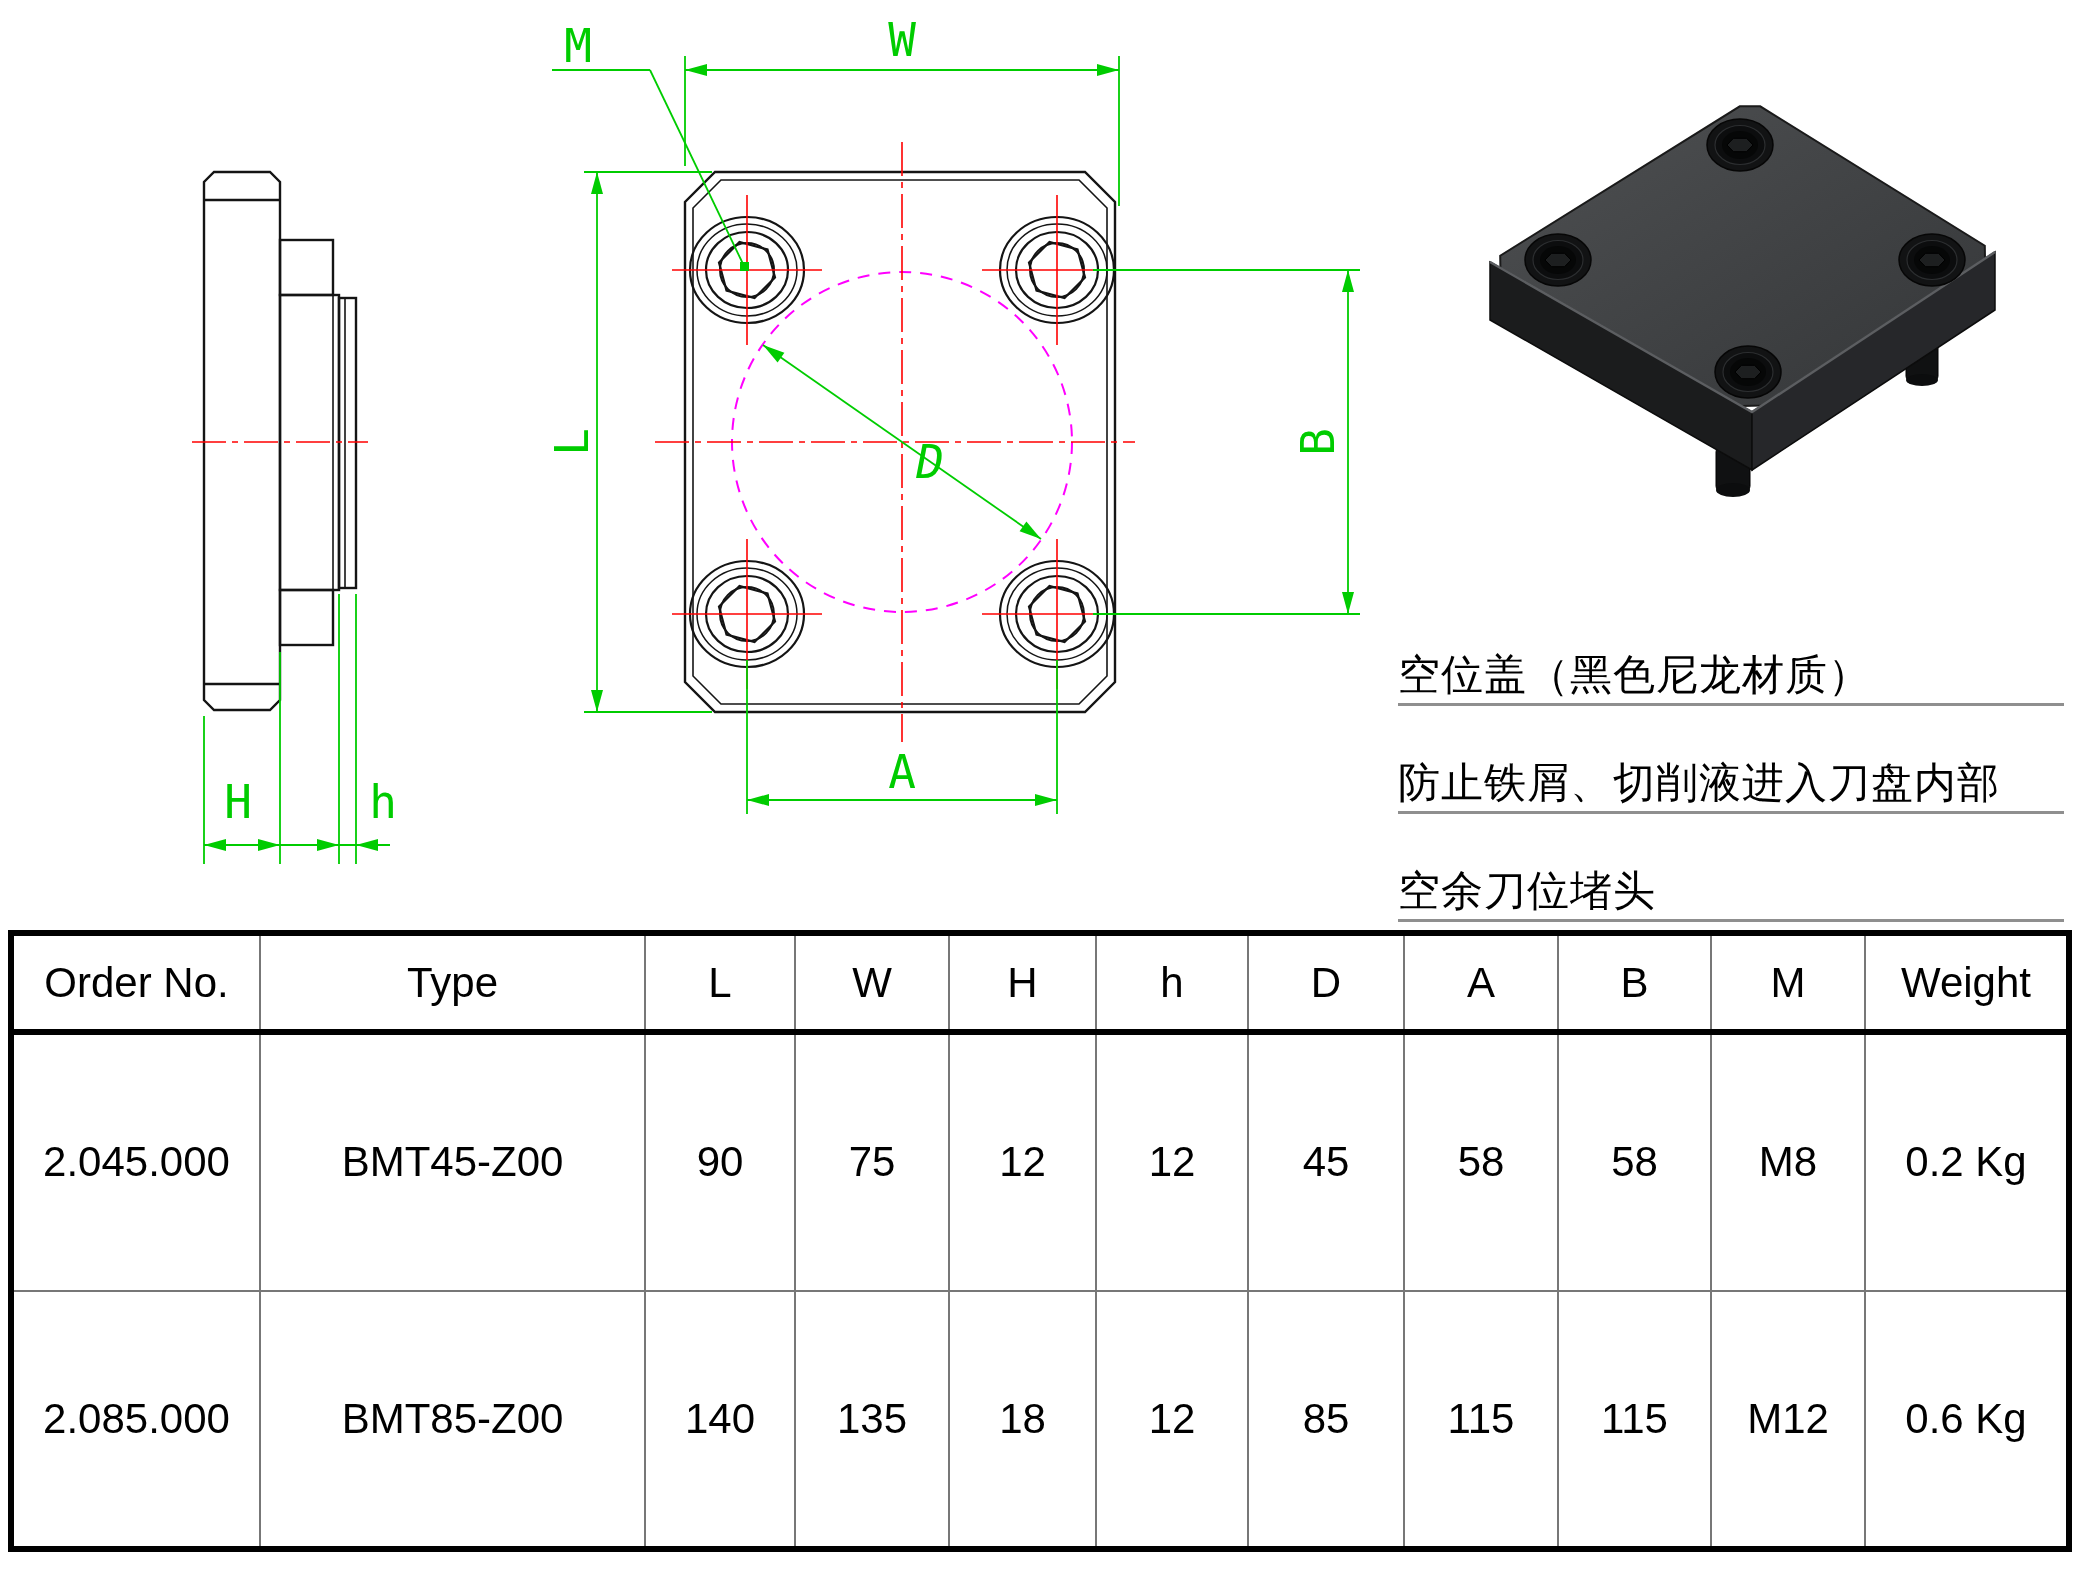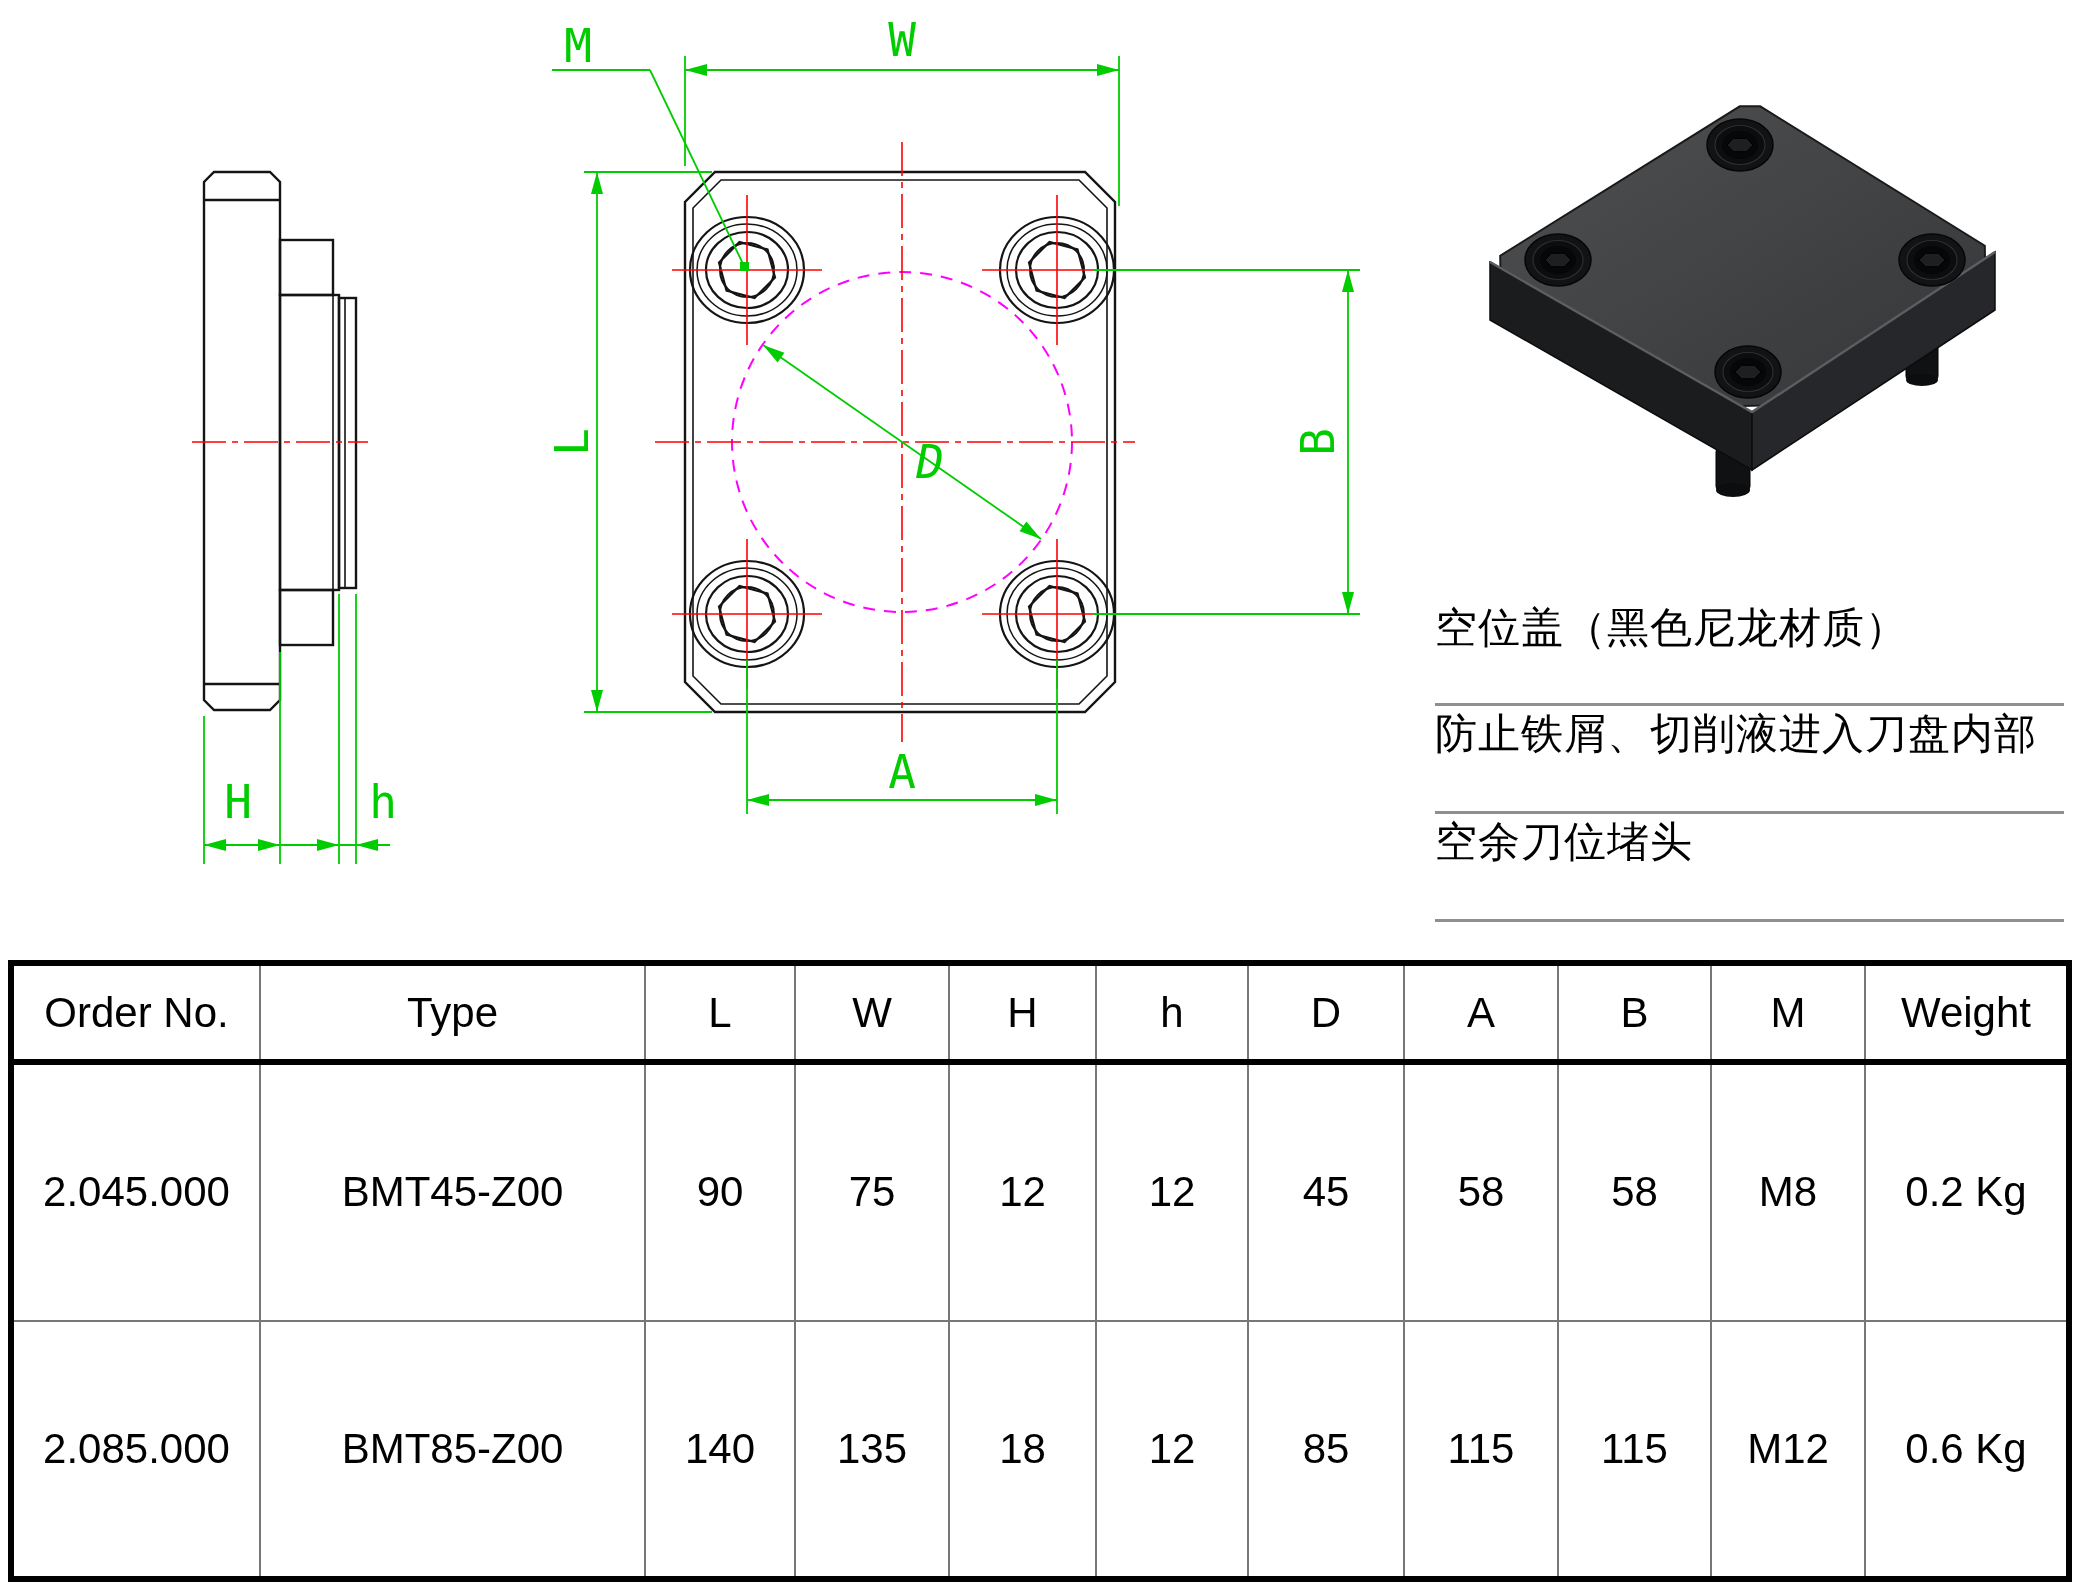--- a/index.html
+++ b/index.html
@@ -4,27 +4,27 @@
 <style>
   html,body{margin:0;padding:0;background:#e8e8e8;}
   .page{
     position:relative;width:2077px;height:1596px;background:#ffffff;
     font-family:"Liberation Sans", sans-serif;overflow:hidden;margin:0 auto;
   }
   .drawing-svg{position:absolute;left:0;top:0;}
   .cad-label{font-family:"DejaVu Sans Mono","Liberation Sans",sans-serif;font-size:46px;fill:#00cc00;}
   .notes{position:absolute;left:1398px;top:600px;width:666px;}
   .note-row{
-    height:105px;display:flex;align-items:flex-start;
+    height:105px;display:flex;align-items:flex-end;
     border-bottom:3px solid #8f8f8f;
-    font-size:42px;color:#000;letter-spacing:1px;white-space:nowrap;margin-left:37px;
+    font-size:42px;color:#000;letter-spacing:1px;white-space:nowrap;
   }
   .note-row:first-child{height:103px;}
   table.spec{
-    position:absolute;left:8px;top:960px;width:2058px;height:622px;
+    position:absolute;left:8px;top:930px;width:2058px;height:622px;
     border-collapse:collapse;table-layout:fixed;background:#fff;
     border:6px solid #000;
   }
   table.spec td,table.spec th{
     border:2px solid #777;text-align:center;vertical-align:middle;
     font-size:42px;font-weight:400;color:#000;padding:0;white-space:nowrap;
   }
   table.spec thead tr{height:99px;}
   table.spec thead th{border-bottom:6px solid #000;}
   table.spec tbody tr{height:103px;}

